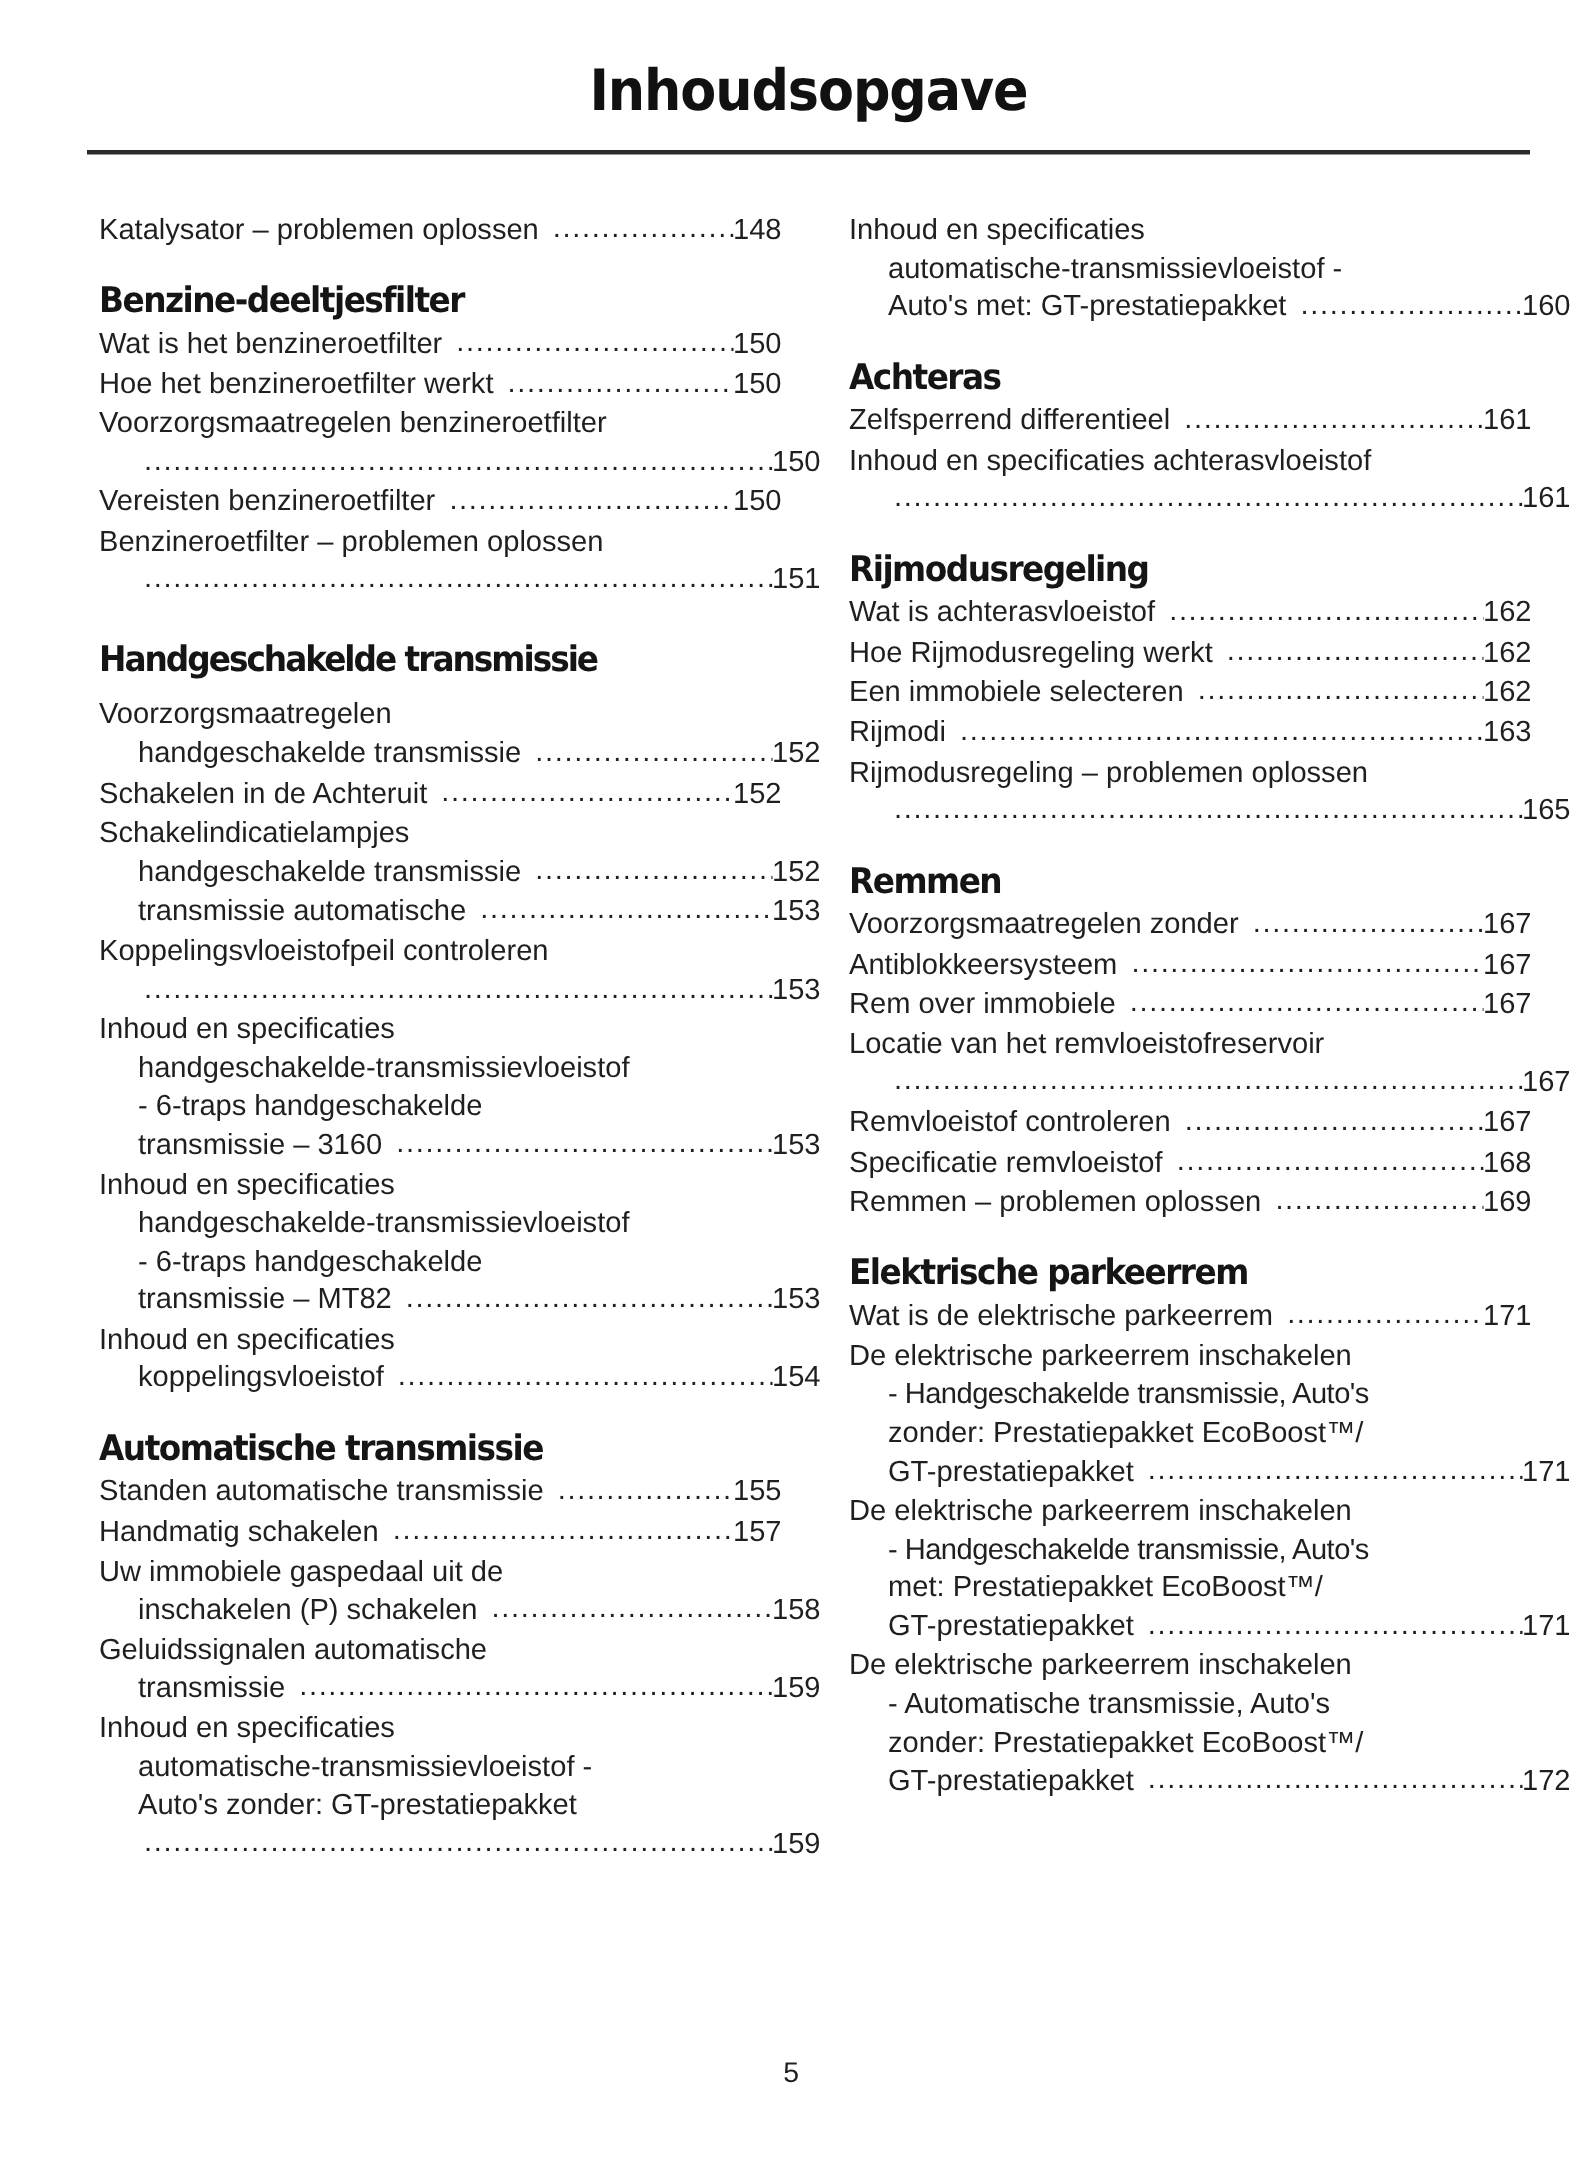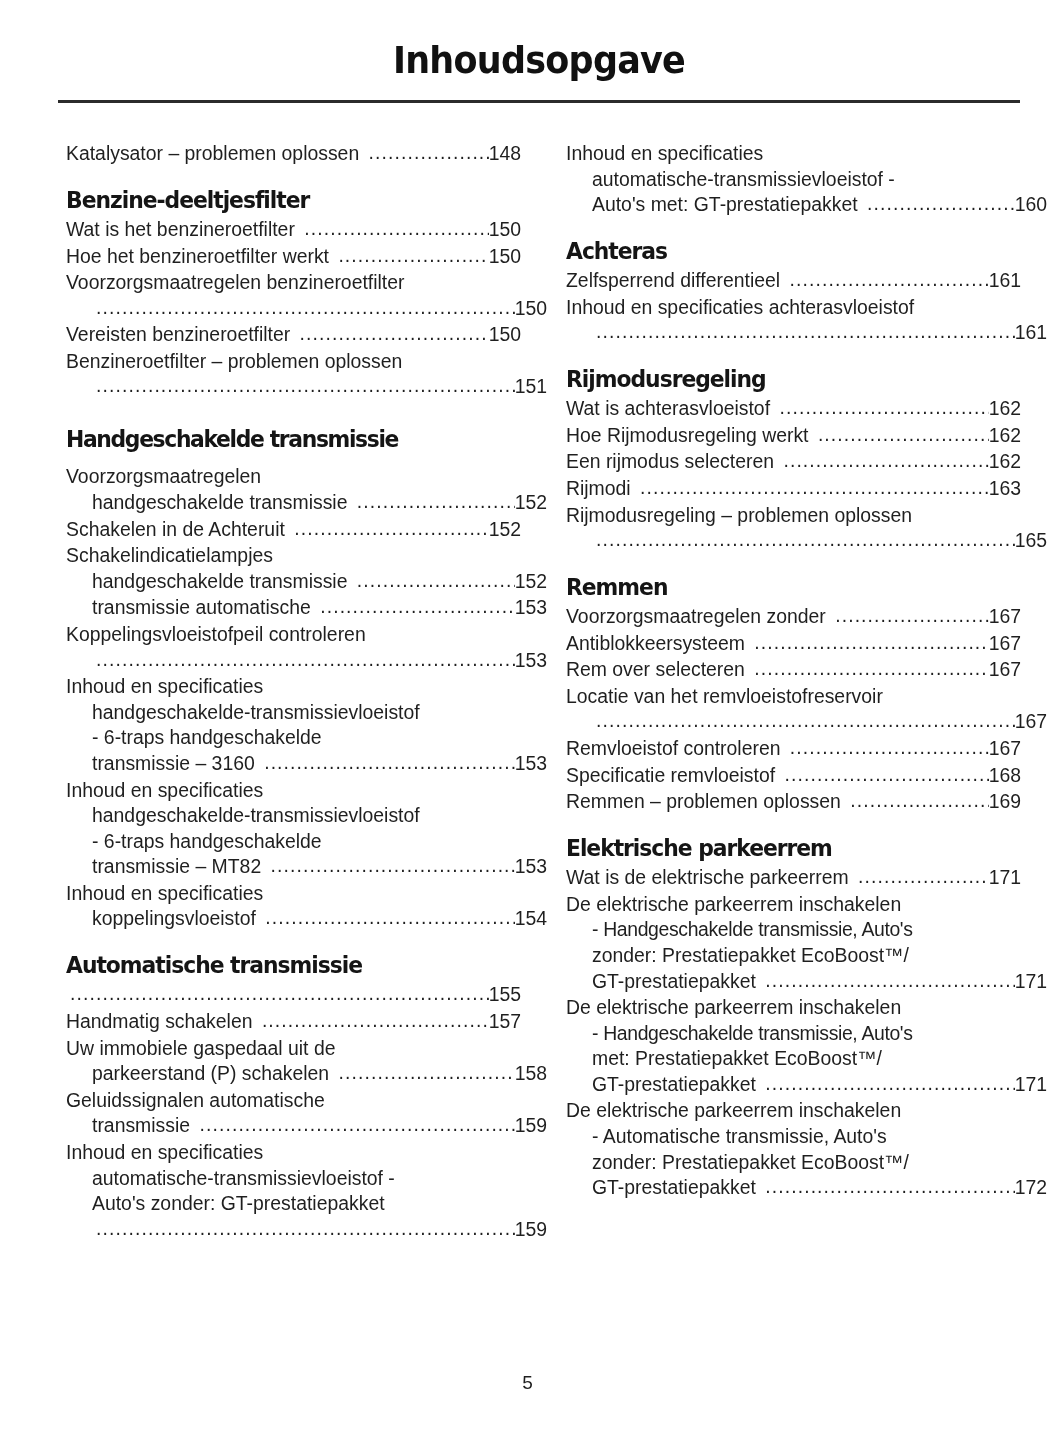--- a/index.html
+++ b/index.html
@@ -252,35 +252,36 @@
           <div class="wrapline">Inhoud en specificaties</div>
           <div class="lead-row indent">
             <span class="etext">koppelingsvloeistof </span>
             <span class="dots"></span>
             <span class="pgnum">154</span>
           </div>
         </div>
         <div class="section-head">Automatische transmissie</div>
         <div class="entry">
           <div class="lead-row">
+            <span class="etext">Standen automatische transmissie </span>
             <span class="dots"></span>
             <span class="pgnum">155</span>
           </div>
         </div>
         <div class="entry">
           <div class="lead-row">
             <span class="etext">Handmatig schakelen </span>
             <span class="dots"></span>
             <span class="pgnum">157</span>
           </div>
         </div>
         <div class="entry">
           <div class="wrapline">Uw immobiele gaspedaal uit de</div>
           <div class="lead-row indent">
-            <span class="etext">parkeerstand (P) schakelen </span>
+            <span class="etext">inschakelen (P) schakelen </span>
             <span class="dots"></span>
             <span class="pgnum">158</span>
           </div>
         </div>
         <div class="entry">
           <div class="wrapline">Geluidssignalen automatische</div>
           <div class="lead-row indent">
             <span class="etext">transmissie </span>
             <span class="dots"></span>
             <span class="pgnum">159</span>
@@ -333,21 +334,21 @@
         </div>
         <div class="entry">
           <div class="lead-row">
             <span class="etext">Hoe Rijmodusregeling werkt </span>
             <span class="dots"></span>
             <span class="pgnum">162</span>
           </div>
         </div>
         <div class="entry">
           <div class="lead-row">
-            <span class="etext">Een rijmodus selecteren </span>
+            <span class="etext">Een immobiele selecteren </span>
             <span class="dots"></span>
             <span class="pgnum">162</span>
           </div>
         </div>
         <div class="entry">
           <div class="lead-row">
             <span class="etext">Rijmodi </span>
             <span class="dots"></span>
             <span class="pgnum">163</span>
           </div>
@@ -370,21 +371,21 @@
         </div>
         <div class="entry">
           <div class="lead-row">
             <span class="etext">Antiblokkeersysteem </span>
             <span class="dots"></span>
             <span class="pgnum">167</span>
           </div>
         </div>
         <div class="entry">
           <div class="lead-row">
-            <span class="etext">Rem over selecteren </span>
+            <span class="etext">Rem over immobiele </span>
             <span class="dots"></span>
             <span class="pgnum">167</span>
           </div>
         </div>
         <div class="entry">
           <div class="wrapline">Locatie van het remvloeistofreservoir</div>
           <div class="lead-row indent">
             <span class="etext"></span>
             <span class="dots"></span>
             <span class="pgnum">167</span>

